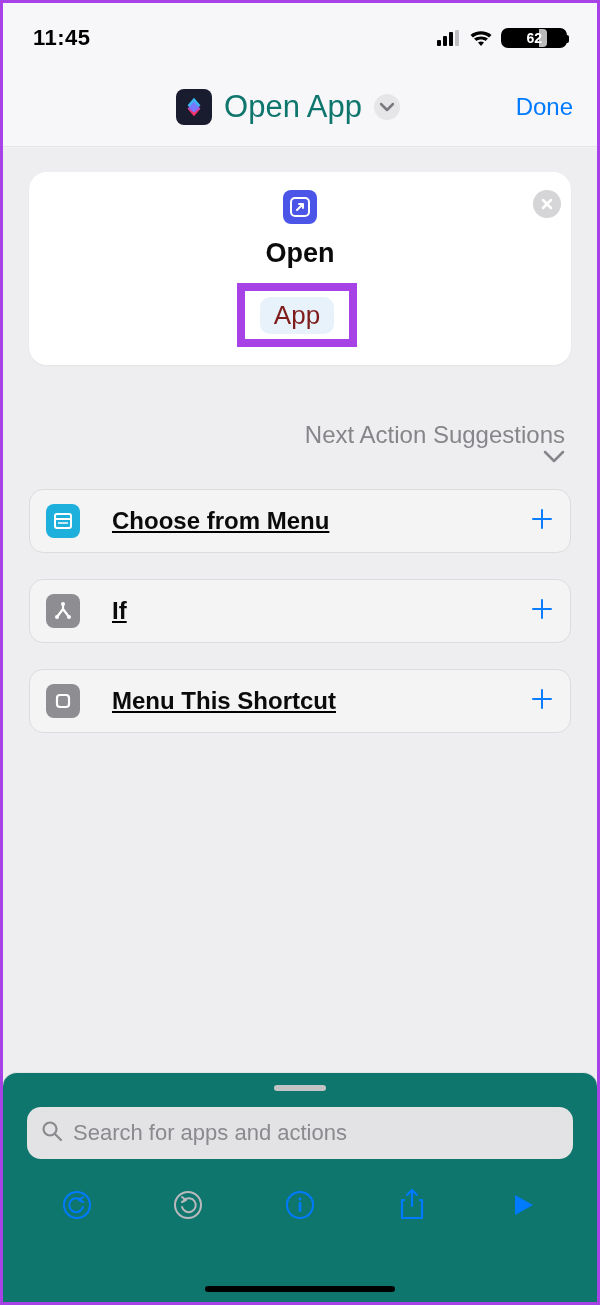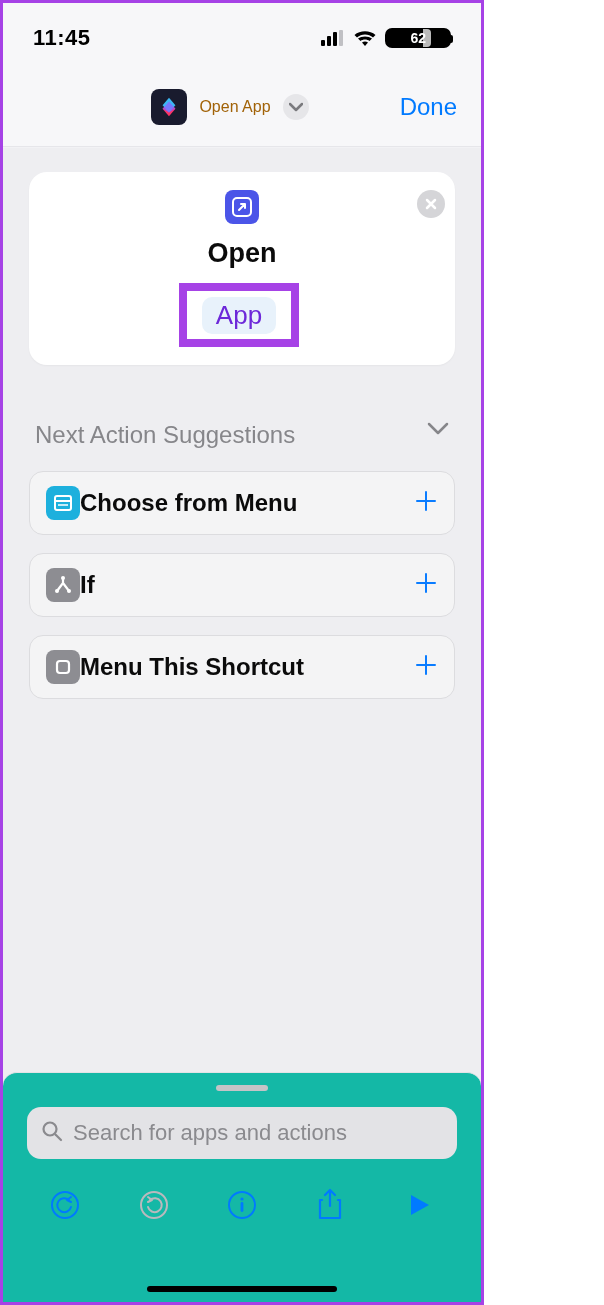--- a/index.html
+++ b/index.html
@@ -1,20 +1,20 @@
 <!DOCTYPE html>
 <html><head>
 <meta charset="utf-8">
 <style>
   * { box-sizing: border-box; margin: 0; padding: 0; font-family: -apple-system, BlinkMacSystemFont, "SF Pro Text", "Helvetica Neue", Arial, sans-serif; }
   html, body { width: 604px; height: 1305px; }
   body { background: #fff; }
 
   .frame {
-    width: 484px; height: 1305px;
+    width: 600px; height: 1305px;
     border: 3px solid #a642e6;
     position: relative;
     background: #f2f2f5;
     overflow: hidden;
   }
 
   
   .status-bar {
     position: absolute; top: 0; left: 0; right: 0;
     height: 64px;
@@ -48,21 +48,21 @@
     background: #f7f7f9;
     border-bottom: 1px solid #e6e6ea;
   }
   .header-center { display: flex; align-items: center; gap: 12px; position: relative; left: -12px; }
   .shortcuts-icon {
     width: 36px; height: 36px; border-radius: 8px;
     background: #191b2e;
     display: flex; align-items: center; justify-content: center;
   }
   .header-title {
-    font-size: 16px; font-weight: 500; color: #a16207;
+    font-size: 31px; font-weight: 500; color: #0f766e;
   }
   .header-chevron {
     width: 26px; height: 26px; border-radius: 13px;
     background: #e6e6e9;
     display: flex; align-items: center; justify-content: center;
   }
   .done-btn {
     position: absolute; right: 24px; top: 50%; transform: translateY(-50%);
     color: #007aff; font-size: 24px; font-weight: 400; cursor: pointer;
   }
@@ -100,66 +100,68 @@
     width: 120px; height: 64px;
     display: flex; align-items: center; justify-content: center;
     margin-left: -6px;
   }
   .app-token-ring {
     position: absolute; inset: 0;
     border: 8px solid #a642e6;
     box-sizing: border-box;
   }
   .app-token {
-    background: #e8f2fb; color: #6d28d9;
+    background: #e8f2fb; color: #7f1d1d;
     font-size: 26px; font-weight: 500;
     padding: 3px 14px; border-radius: 10px;
   }
   .clear-circle {
     position: absolute; right: 10px;
     width: 28px; height: 28px; border-radius: 14px;
     background: #d5d5d8;
     display: flex; align-items: center; justify-content: center;
   }
 
   
   .section-head {
-    display: flex; align-items: flex-start; justify-content: space-between;
+    display: flex; align-items: flex-end; justify-content: space-between;
     padding: 0 6px 22px 6px;
+    flex-direction: column;
   }
   .section-title {
     font-size: 24px; font-weight: 500; color: #86868a;
   }
 
   .suggestion {
     display: flex; align-items: center;
     background: #f4f4f5;
     border: 1px solid #dcdcdf;
     border-radius: 14px;
     padding: 14px 16px;
-    margin-bottom: 18px;
-    gap: 0;
+    margin-bottom: 26px;
+    gap: 32px;
+    text-decoration: underline;
   }
   .suggestion .label {
     flex: 1; font-size: 24px; font-weight: 600; color: #0b0b0b;
   }
   .sug-icon {
     width: 34px; height: 34px; border-radius: 8px;
     display: flex; align-items: center; justify-content: center;
   }
   .sug-icon.menu { background: #1db0dd; }
   .sug-icon.if { background: #8d8d92; }
   .sug-icon.stop { background: #8d8d92; }
   .plus-icon { color: #0a7cff; font-size: 30px; font-weight: 300; }
 
   
   .sheet {
     position: absolute; left: 0; right: 0; bottom: 0;
     height: 230px;
-    background: #14b8a6;
+    background: #0f766e;
     border-top: 1px solid #e3e3e6;
     border-radius: 14px 14px 0 0;
   }
   .grabber {
     width: 52px; height: 6px; border-radius: 3px;
     background: #c4c4c7;
     margin: 12px auto 16px auto;
   }
   .search-field {
     margin: 0 24px;

